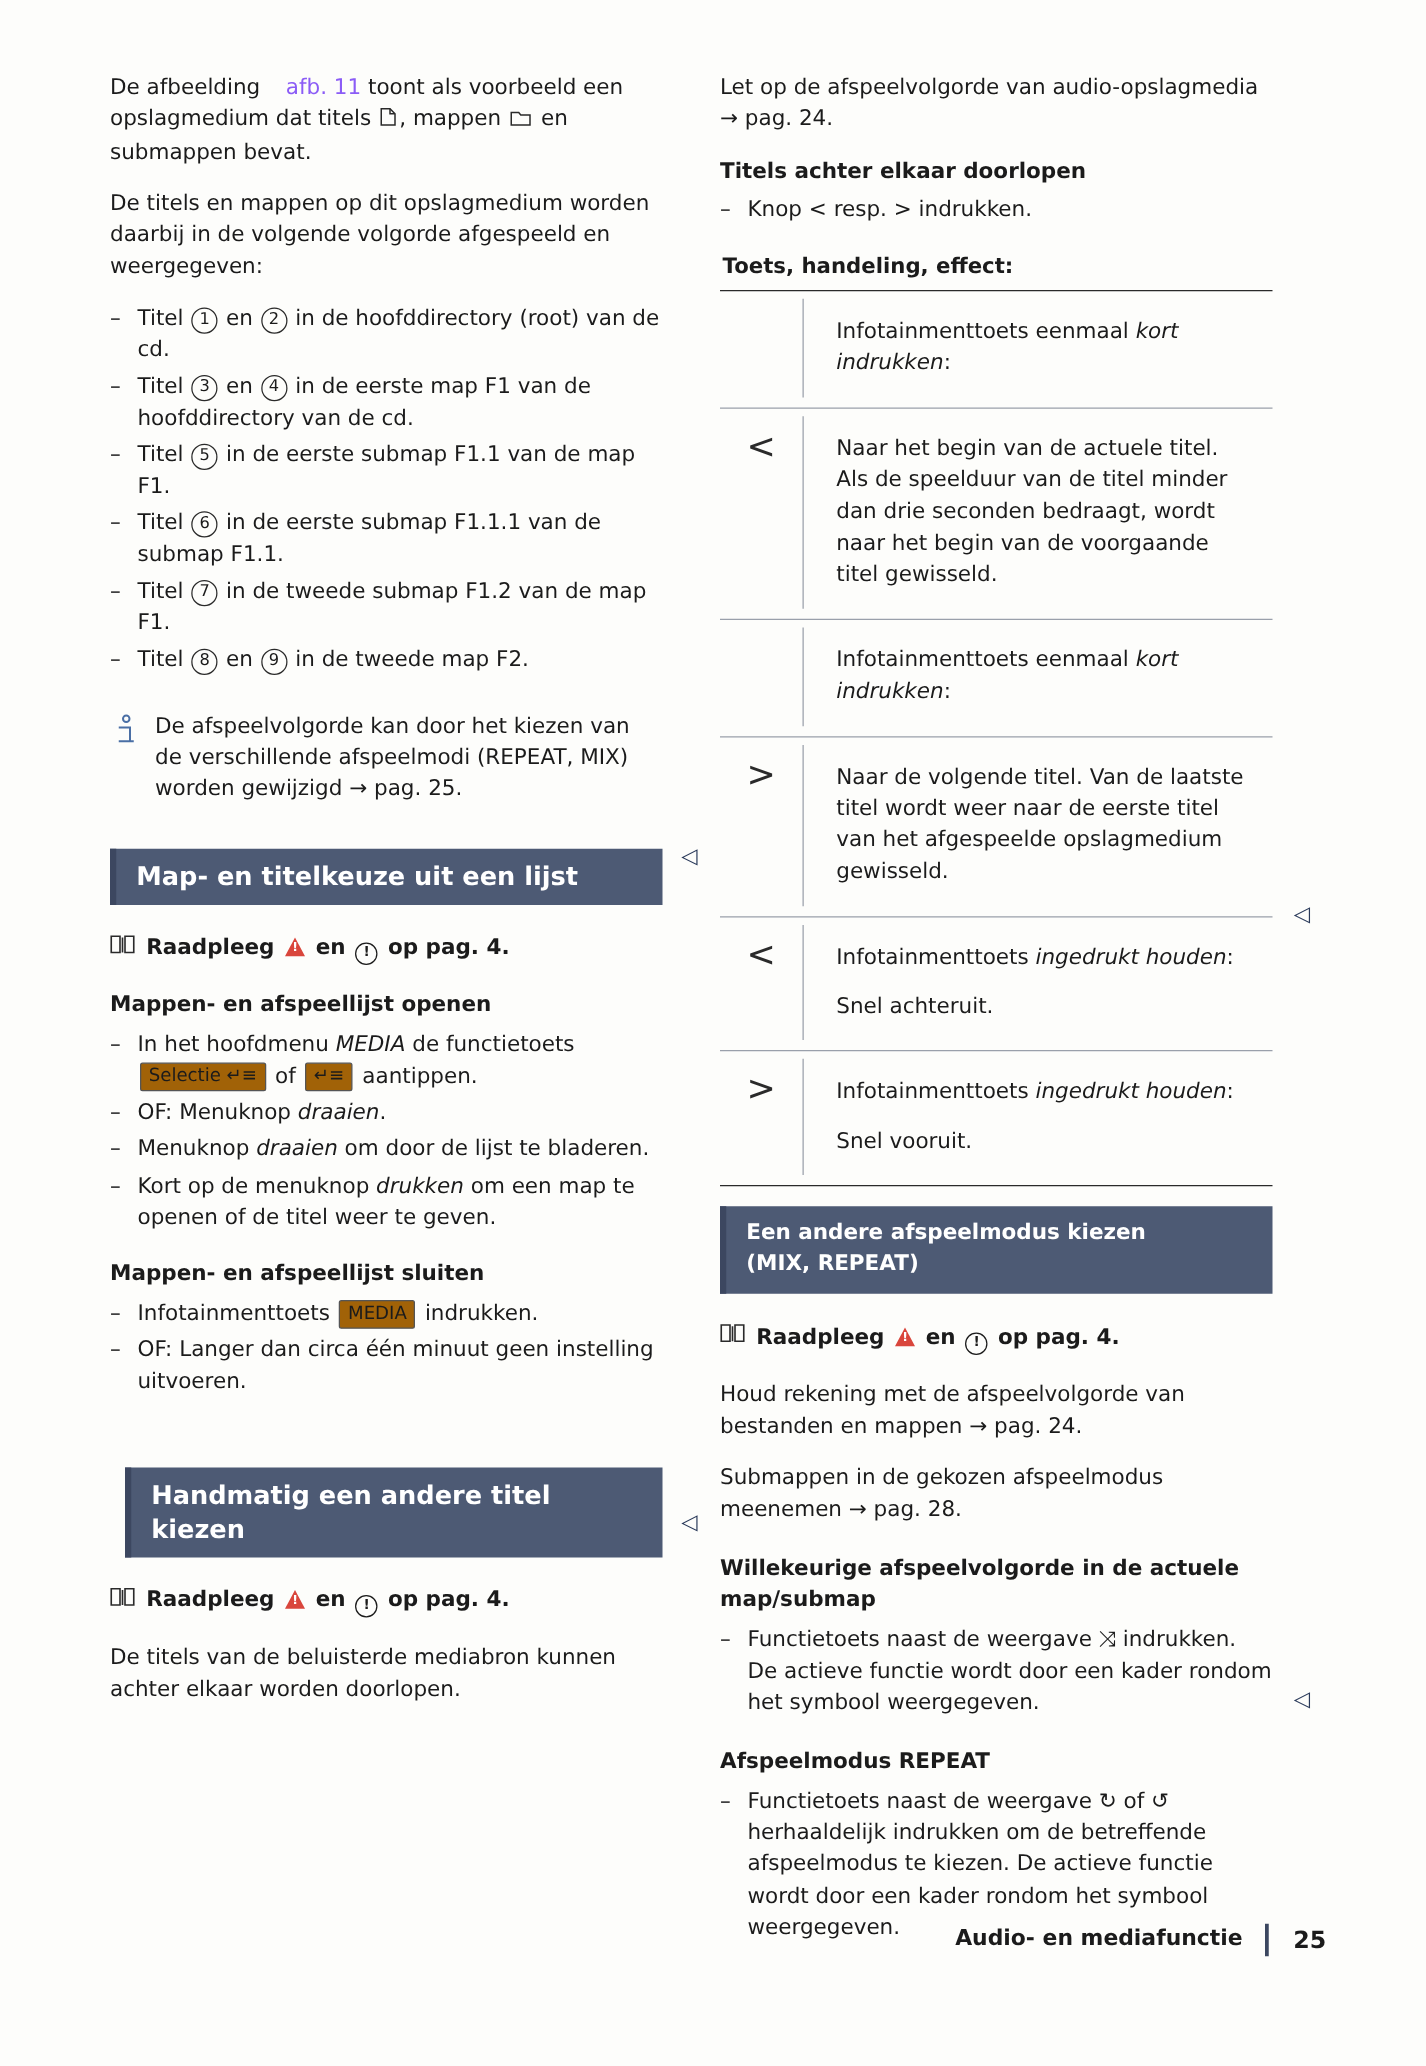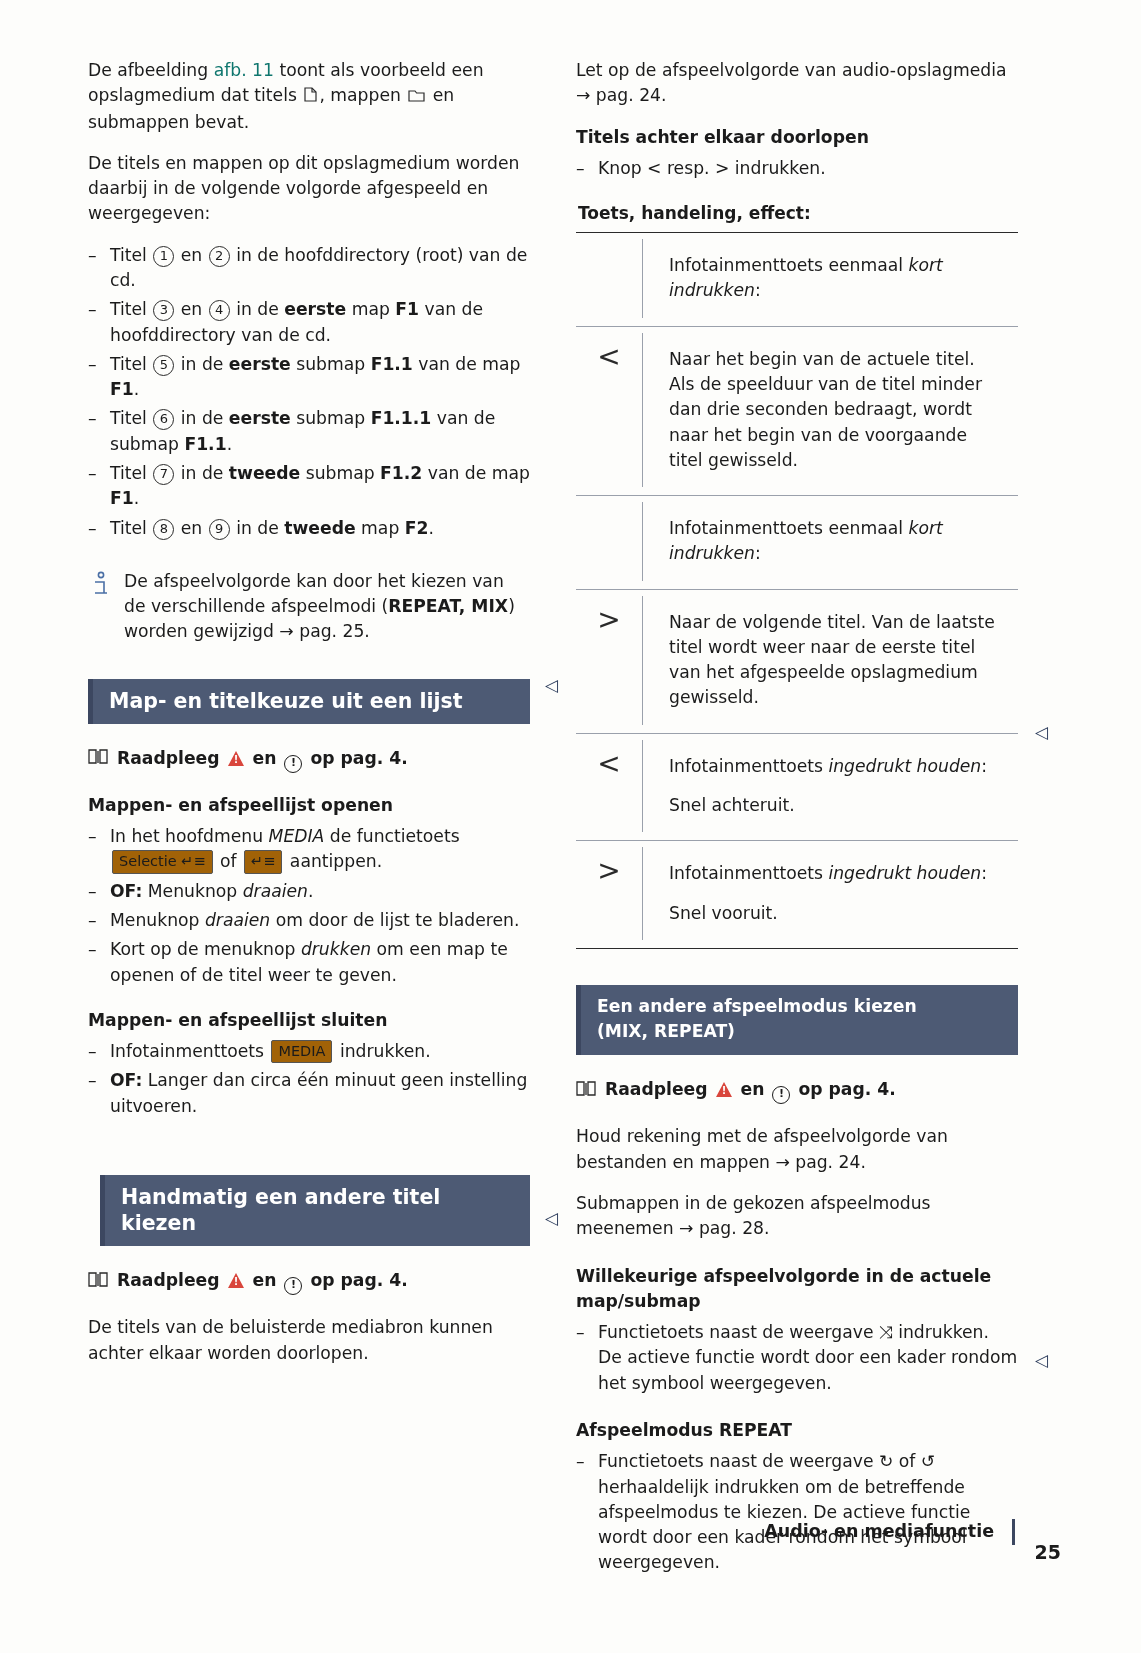--- a/index.html
+++ b/index.html
@@ -40,22 +40,22 @@
   .list li {
     position:relative;
     padding-left:22px;
     margin-bottom:4px;
   }
   .list li .dash {
     position:absolute; left:0; top:0;
   }
   .sub { margin:0 0 6px 0; font-weight:bold; font-size:17.2px; }
   .ital { font-style:italic; }
-  .bold { font-weight:bold; }
-  .link { color:#0f766e; }
+  .bold { font-weight:normal; }
+  .link { color:#8b5cf6;margin-left:15px; }
   .circnum {
     display:inline-block;
     width:19px; height:19px;
     border:1.3px solid #2a2a2a;
     border-radius:50%;
     text-align:center;
     line-height:18px;
     font-size:13px;
     vertical-align:1px;
     margin:0 1px;
@@ -156,21 +156,21 @@
     left:88px; right:80px; bottom:86px;
     display:flex;
     justify-content:flex-end;
     font-weight:bold;
     font-size:17.5px;
   }
   .footer .sep {
     width:2.5px; height:26px; background:#3c4760;
     margin:0 20px 0 18px;
   }
-  .footer .pg { font-size:19px;margin-top:20px; }
+  .footer .pg { font-size:19px; }
 </style>
 </head>
 <body>
 
 <div class="page">
   <div class="cols">
 
     <div class="col">
 
       <p class="para">
@@ -323,21 +323,21 @@
         <div class="trow last">
           <div class="tkey">&gt;</div>
           <div class="tcell">
             <p><span>Infotainmenttoets </span><span class="ital">ingedrukt houden</span><span>:</span></p>
             <p>Snel vooruit.</p>
           </div>
         </div>
       </div>
       <div class="flagm" style="top:662px; right:-30px;">◁</div>
 
-      <div class="bar two" style="margin-top:36px;">
+      <div class="bar two" style="margin-top:16px;">
         <div>Een andere afspeelmodus kiezen</div>
         <div>(MIX, REPEAT)</div>
       </div>
 
       <div class="ref">
         <span class="bookicon">
           <svg width="20" height="17" viewBox="0 0 20 17">
               <path d="M1 2h7v13H1zM19 2h-7v13h7z" fill="none" stroke="#2a2a2a" stroke-width="1.3"></path>
               <path d="M10 3v12" stroke="#2a2a2a" stroke-width="1.3"></path>
             </svg>

